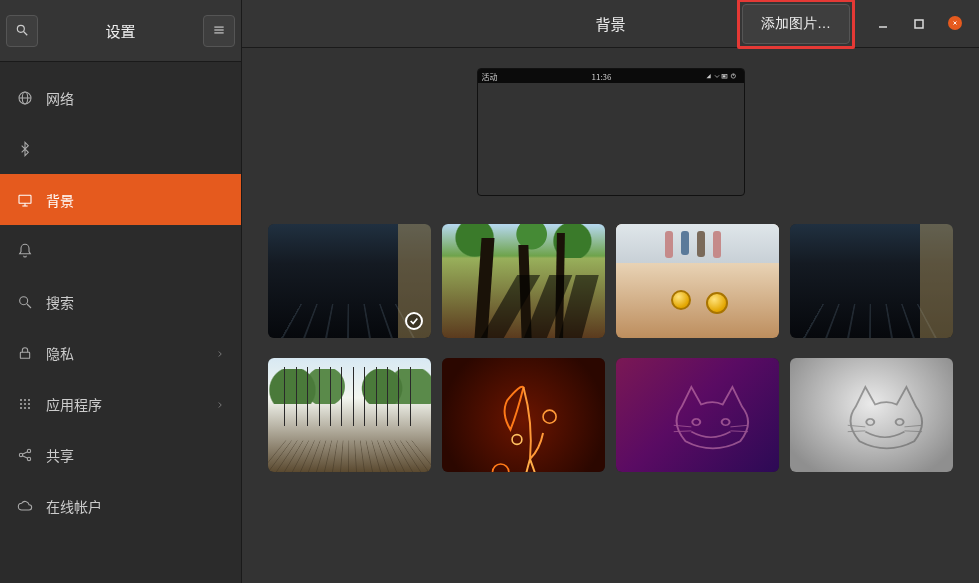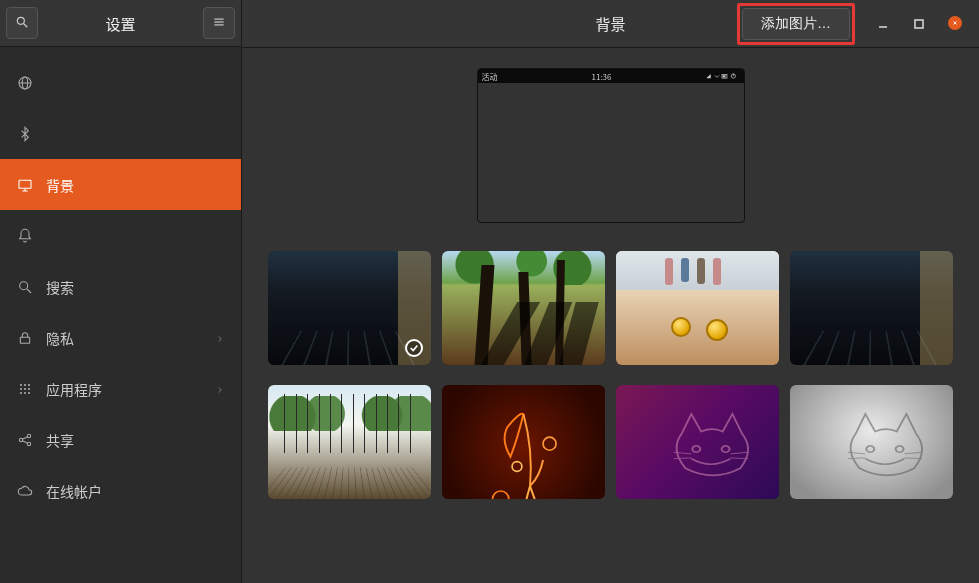--- a/index.html
+++ b/index.html
@@ -1,48 +1,48 @@
 <!DOCTYPE html>
 <html><head>
 <meta charset="utf-8">
 <style>
   * { box-sizing: border-box; margin: 0; padding: 0; }
   body { width: 979px; height: 583px; overflow: hidden; font-family: "Noto Sans CJK SC", "Ubuntu", sans-serif; font-size: 14px; background: #2d2d2d; color: #ddd; }
   .app { display: flex; width: 100%; height: 100%; }
 
   
   .sidebar { width: 242px; background: #2b2b2b; display: flex; flex-direction: column; border-right: 1px solid #1a1a1a; }
-  .sidebar-header { height: 47px; display: flex; align-items: center; background: #353535; border-bottom: 1px solid #1a1a1a; position: relative; }
+  .sidebar-header { height: 62px; display: flex; align-items: center; background: #353535; border-bottom: 1px solid #1a1a1a; position: relative; }
   .search-btn { width: 32px; height: 32px; margin-left: 6px; border: 1px solid #555; border-radius: 4px; display: flex; align-items: center; justify-content: center; background: #3e3e3e; }
   .sidebar-title { flex: 1; text-align: center; font-size: 15px; color: #eee; }
   .menu-btn { width: 32px; height: 32px; margin-right: 6px; border: 1px solid #555; border-radius: 4px; display: flex; align-items: center; justify-content: center; background: #3e3e3e; }
   .sidebar-list { flex: 1; overflow-y: auto; padding-top: 10px; }
   .sidebar-list::-webkit-scrollbar { width: 0; }
   .sidebar-item { height: 51px; display: flex; align-items: center; padding: 0 16px; cursor: pointer; color: #ccc; }
   .sidebar-item.active { background: #e55a1e; color: #fff; }
   .sidebar-item .icon { width: 18px; height: 18px; margin-right: 12px; display: flex; align-items: center; justify-content: center; color: #aaa; }
   .sidebar-item.active .icon { color: #fff; }
   .sidebar-item .label { flex: 1; font-size: 14px; }
   .sidebar-item .chevron { color: #888; }
 
   
   .content { flex: 1; background: #333; display: flex; flex-direction: column; }
   .content-header { height: 48px; display: flex; align-items: center; background: #353535; border-bottom: 1px solid #1a1a1a; position: relative; }
   .content-title { position: absolute; left: 0; right: 0; text-align: center; font-size: 15px; color: #eee; pointer-events: none; }
   .header-right { position: absolute; right: 6px; display: flex; align-items: center; gap: 0; }
-  .add-pic-btn { height: 32px; padding: 0 18px; border: 1px solid #555; border-radius: 4px; background: #3e3e3e; color: #eee; display: flex; align-items: center; justify-content: center; font-size: 14px; }
+  .add-pic-btn { height: 40px; padding: 0 18px; border: 1px solid #555; border-radius: 4px; background: #3e3e3e; color: #eee; display: flex; align-items: center; justify-content: center; font-size: 14px; }
   .highlight-box { border: 3px solid #e53935; padding: 2px; border-radius: 2px; margin-right: 10px; }
   .win-ctrl { width: 36px; height: 36px; display: flex; align-items: center; justify-content: center; color: #ddd; }
   .close-ctrl svg { background: #e55a1e; border-radius: 50%; padding: 4px; }
 
   .content-body { flex: 1; overflow-y: auto; padding: 20px 24px; }
 
   
   .preview-wrap { display: flex; justify-content: center; margin-bottom: 28px; }
-  .preview { width: 268px; height: 155px; border: 1px solid #111; border-radius: 4px; position: relative; overflow: hidden; }
+  .preview { width: 268px; height: 128px; border: 1px solid #111; border-radius: 4px; position: relative; overflow: hidden; }
   .preview-topbar { position: absolute; top: 0; left: 0; right: 0; height: 14px; background: rgba(0,0,0,0.78); display: flex; align-items: center; justify-content: space-between; padding: 0 4px; font-size: 8px; color: #ccc; z-index: 2; }
   .preview-img { position: absolute; inset: 0; }
 
   
   .thumb-grid { display: grid; grid-template-columns: repeat(4, 163px); gap: 20px 11px; justify-content: center; }
   .thumb { width: 163px; height: 114px; border-radius: 6px; overflow: hidden; position: relative; background: #222; }
   .thumb .sel-badge { position: absolute; bottom: 8px; right: 8px; width: 18px; height: 18px; border: 2px solid #fff; border-radius: 50%; background: rgba(0,0,0,0.3); display: flex; align-items: center; justify-content: center; }
   .thumb .sel-badge svg { width: 10px; height: 10px; }
 
   
@@ -109,20 +109,21 @@
     </div>
     <div class="sidebar-list" id="sidebar-list">
         <div class="sidebar-item">
           <span class="icon">
             <svg width="16" height="16" viewBox="0 0 24 24" fill="none" stroke="currentColor" stroke-width="1.6">
               <circle cx="12" cy="12" r="9"></circle>
               <ellipse cx="12" cy="12" rx="4" ry="9"></ellipse>
               <line x1="3" y1="12" x2="21" y2="12"></line>
             </svg>
           </span>
+          <span class="label">网络</span>
         </div>
         <div class="sidebar-item">
           <span class="icon">
             <svg width="16" height="16" viewBox="0 0 24 24" fill="none" stroke="currentColor" stroke-width="1.6">
               <path d="M7 7l10 10-5 5V2l5 5L7 17"></path>
             </svg>
           </span>
         </div>
         <div class="sidebar-item active">
           <span class="icon">

